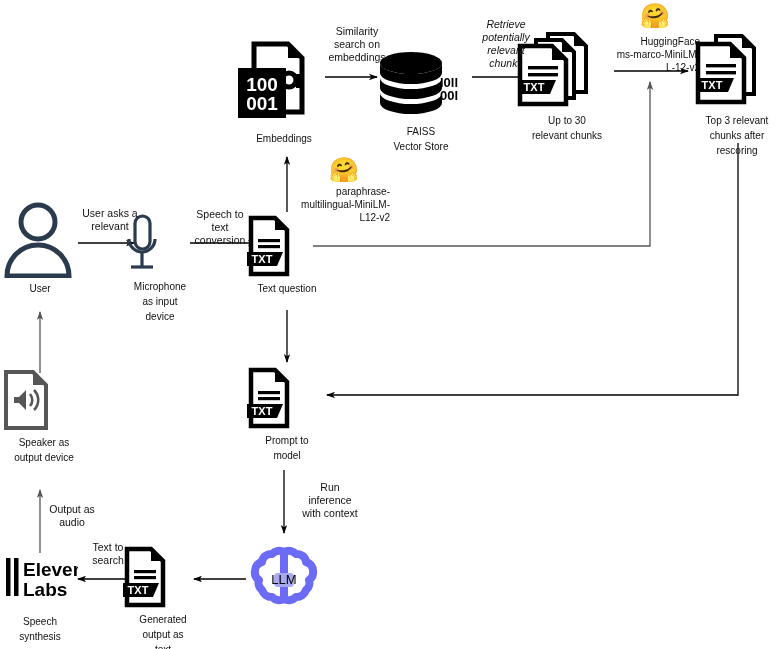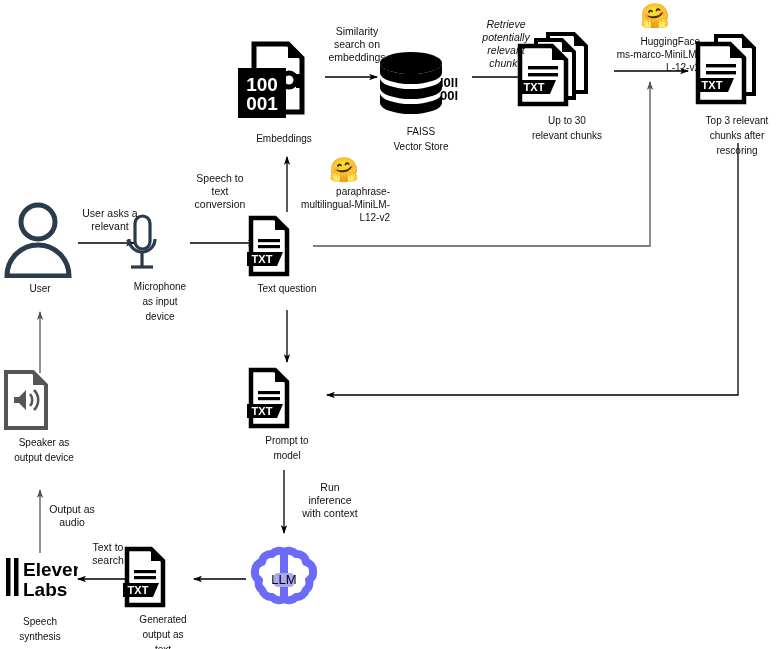--- a/index.html
+++ b/index.html
@@ -301,21 +301,21 @@
 embeddings</div>
 
   <div class="edge-label" style="left:472px; top:18px; width:68px;font-style:italic;">Retrieve
 potentially
 relevant
 chunks</div>
 
   <div class="edge-label" style="left:73px; top:207px; width:74px;">User asks a
 relevant</div>
 
-  <div class="edge-label" style="left:188px; top:172px; width:64px;">Speech to
+  <div class="edge-label" style="left:188px; top:208px; width:64px;">Speech to
 text
 conversion</div>
 
   <div class="edge-label" style="left:294px; top:481px; width:72px;">Run
 inference
 with context</div>
 
   <div class="edge-label" style="left:44px; top:503px; width:56px;">Output as
 audio</div>
 

